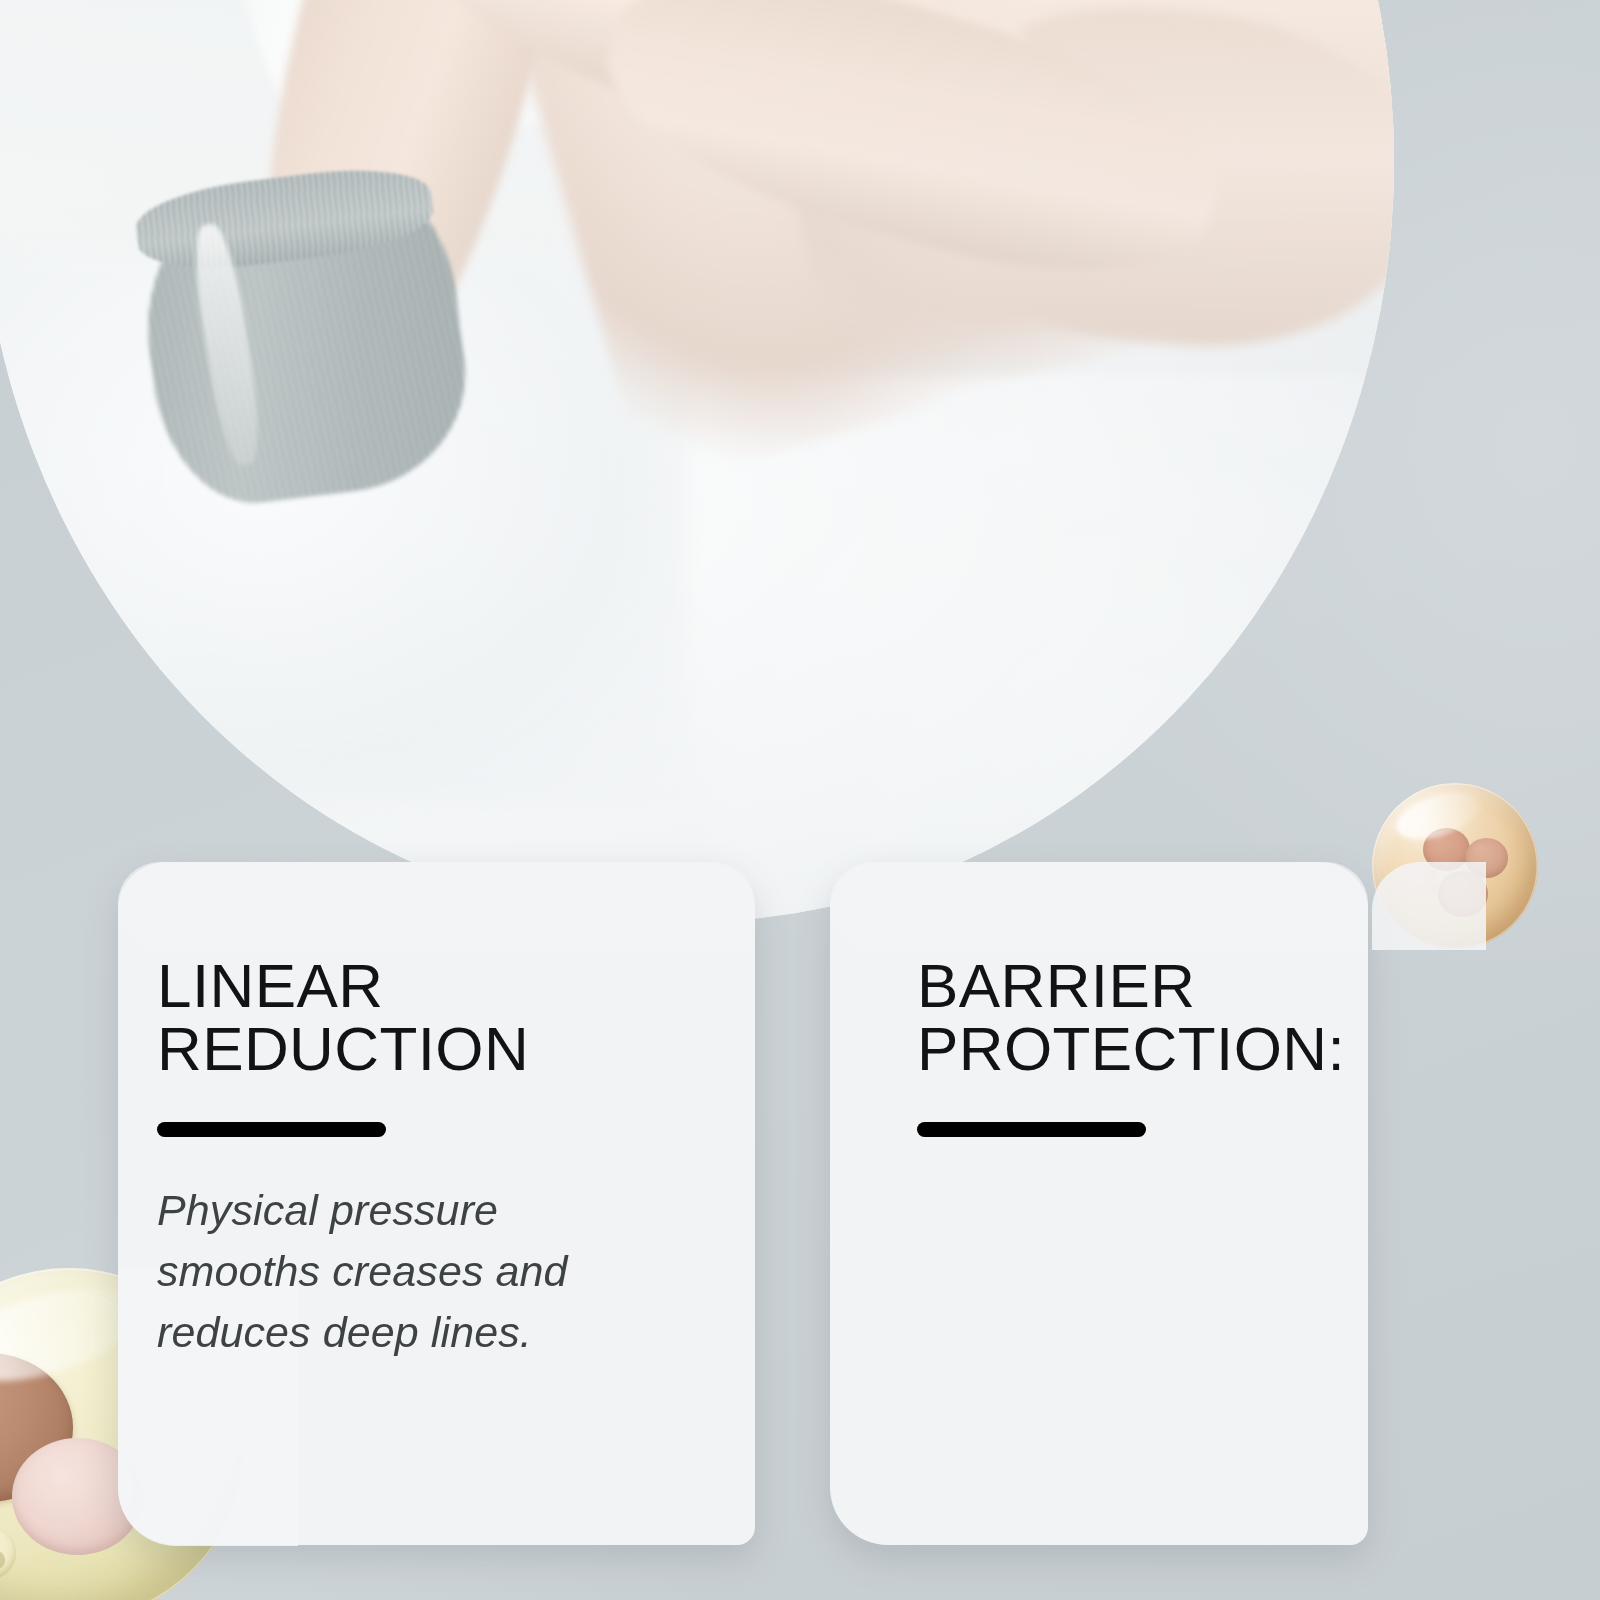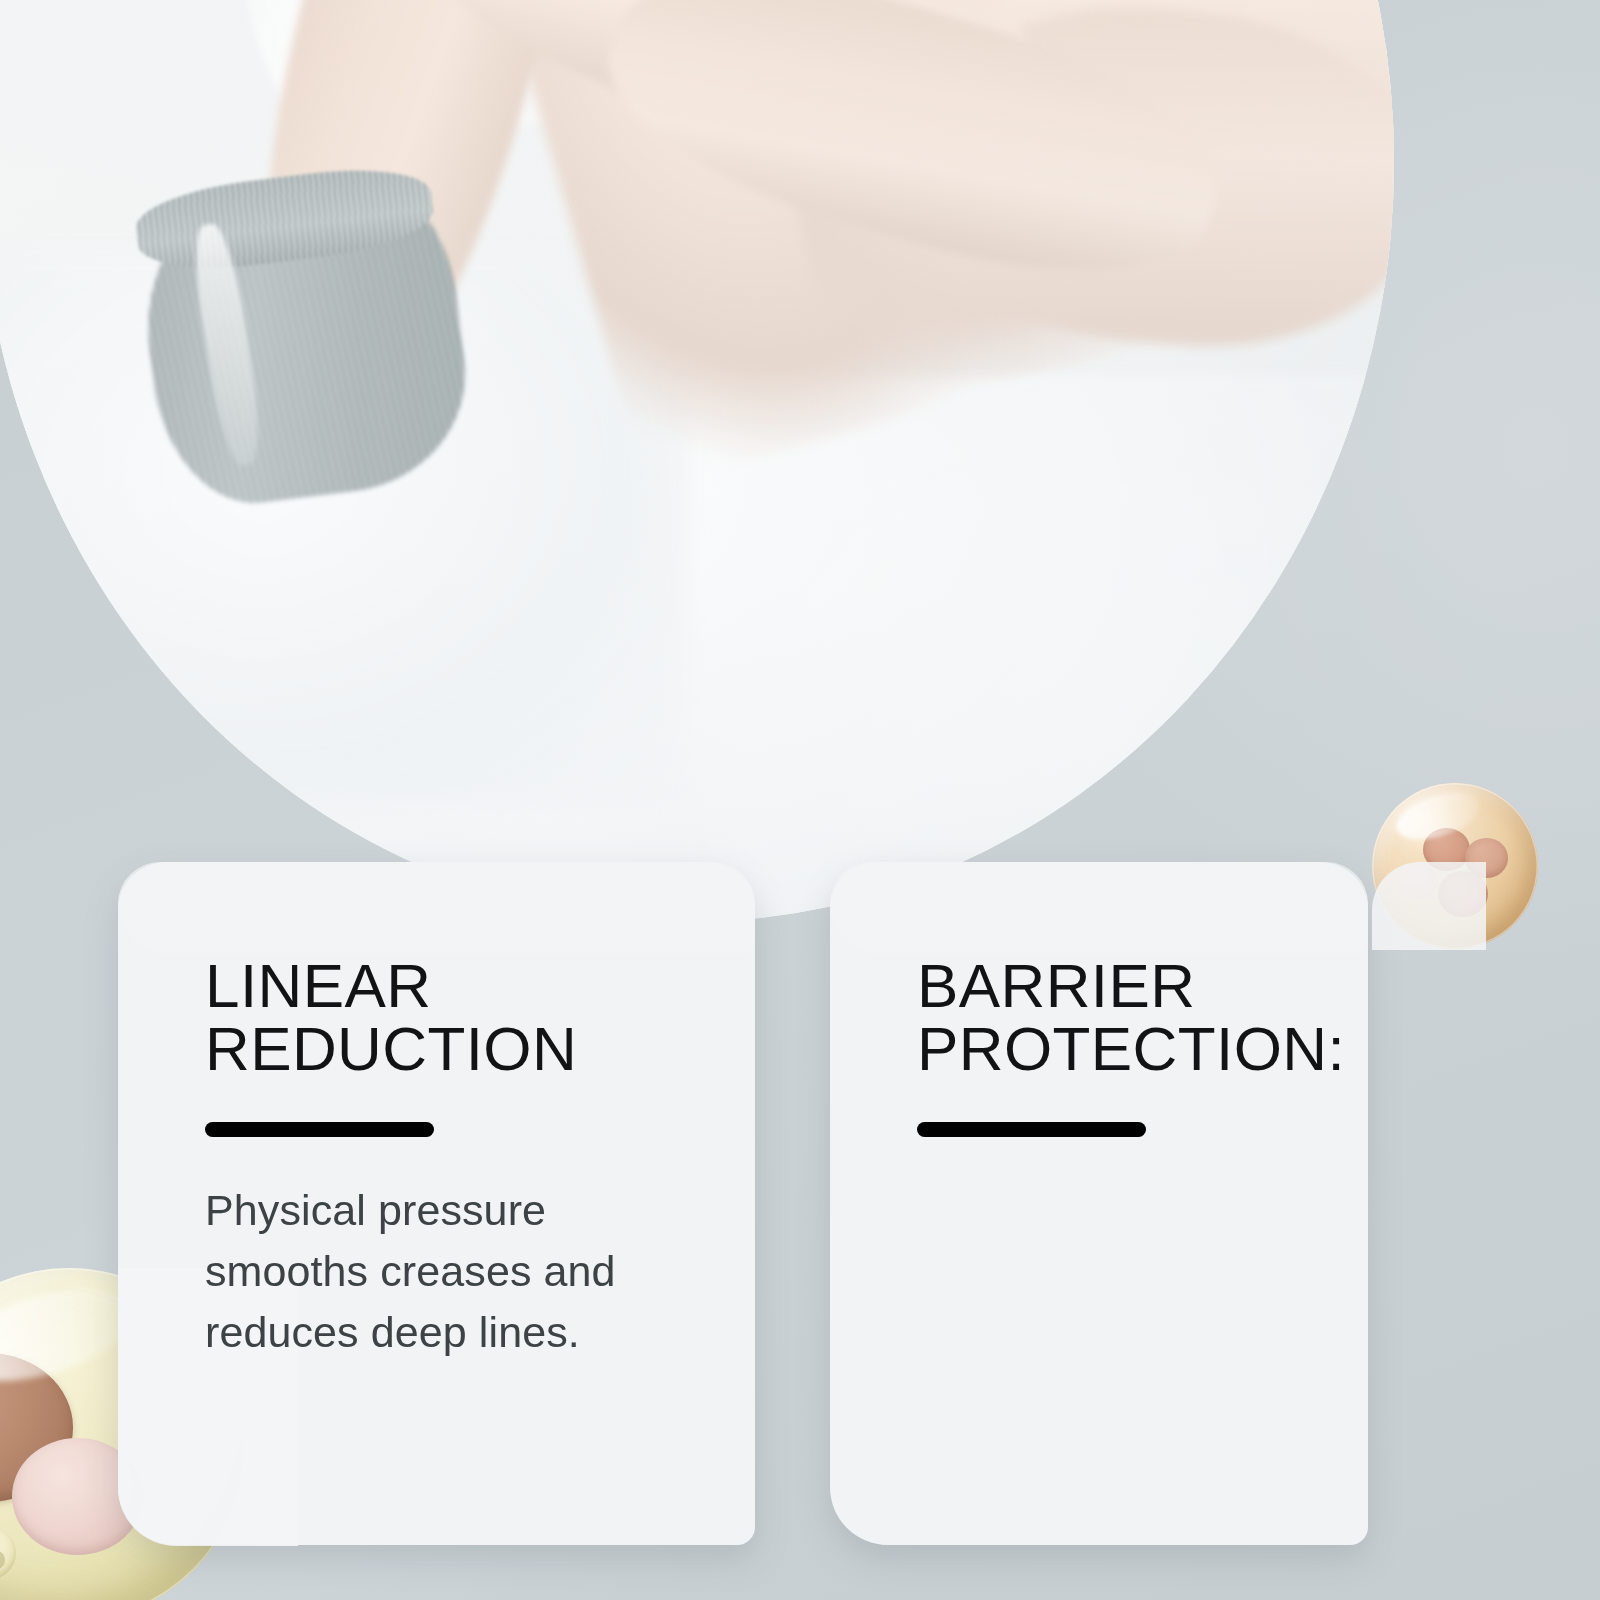--- a/index.html
+++ b/index.html
@@ -167,26 +167,26 @@
     border-radius:inherit;
     pointer-events:none;
   }
   #card-left{
     left:118px; top:862px; width:637px; height:683px;
     border-radius:48px 48px 18px 58px;
   }
   #card-right{
     left:830px; top:862px; width:538px; height:683px;
     border-radius:48px 48px 18px 58px;
+    padding-left:48px;
   }
   .card-body{
     position:relative;
     padding:92px 46px 0 39px;
     z-index:2;
-    margin-left:48px;
   }
   .card-title{
     font-size:62px;
     line-height:63px;
     font-weight:400;
     letter-spacing:.4px;
     color:#111315;
     white-space:pre-line;
   }
   .card-rule{
@@ -196,20 +196,21 @@
     border-radius:9px;
   }
   .card-text{
     margin-top:43px;
     font-size:43px;
     line-height:61px;
     font-weight:400;
     color:#3d4245;
     letter-spacing:.1px;
     white-space:pre-line;
+    font-style:italic;
   }
 
   
   .bubble{ position:absolute; border-radius:50%; overflow:hidden; }
 
   
   #bubble-bl{
     left:-108px; top:1268px; width:354px; height:354px;
     background:
       radial-gradient(circle at 30% 24%,#fbf8e3 0%,#f3efcf 26%,#ece7bd 52%,#e2dca8 78%,#d7d096 100%);

